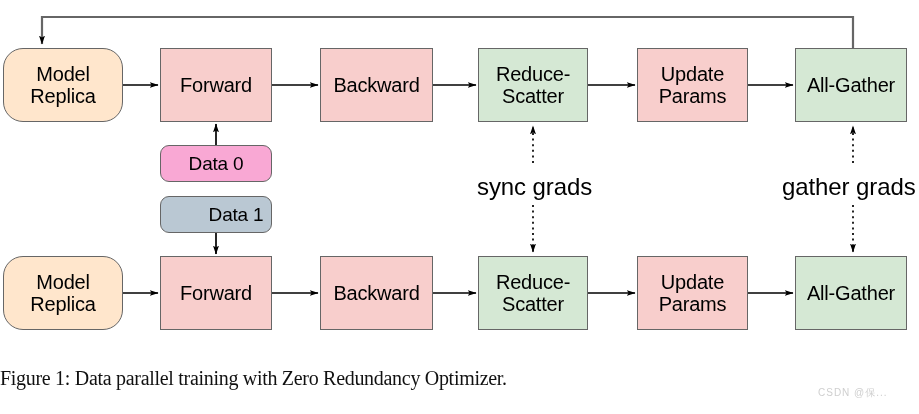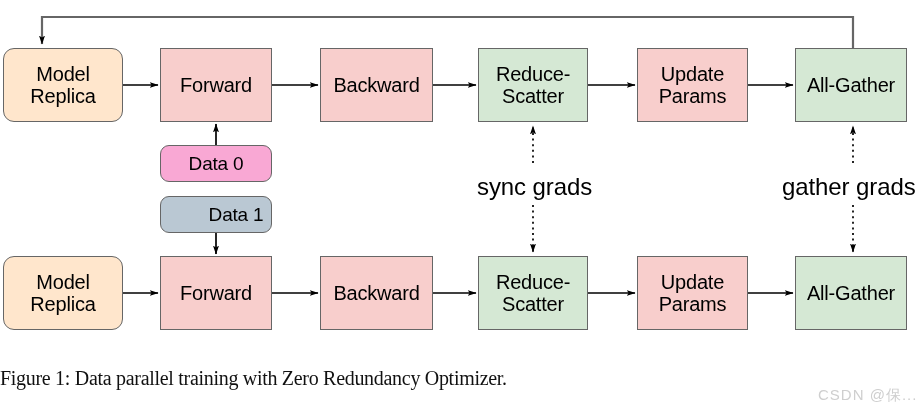--- a/index.html
+++ b/index.html
@@ -33,21 +33,21 @@
     justify-content: center;
     text-align: center;
     line-height: 1.12;
     color: #000000;
     font-family: "Liberation Sans", sans-serif;
     font-size: 20px;
     white-space: pre-line;
     letter-spacing: -0.2px;
   }
   .node-rounded {
-    border-radius: 11px;
+    border-radius: 20px;
   }
   .node-data {
     border-radius: 9px;
     font-size: 19px;
   }
   .edge-label {
     position: absolute;
     font-family: "Liberation Sans", sans-serif;
     font-size: 24px;
     color: #000000;
@@ -63,21 +63,21 @@
     font-family: "Liberation Serif", serif;
     font-size: 20px;
     color: #111111;
     letter-spacing: -0.3px;
   }
   #watermark {
     position: absolute;
     left: 818px;
     top: 386px;
     font-family: "Liberation Sans", sans-serif;
-    font-size: 15px;
+    font-size: 10px;
     color: #cfcfcf;
     letter-spacing: 1px;
     pointer-events: none;
   }
 </style>
 </head>
 <body>
 
 <div id="figure-root">
 

